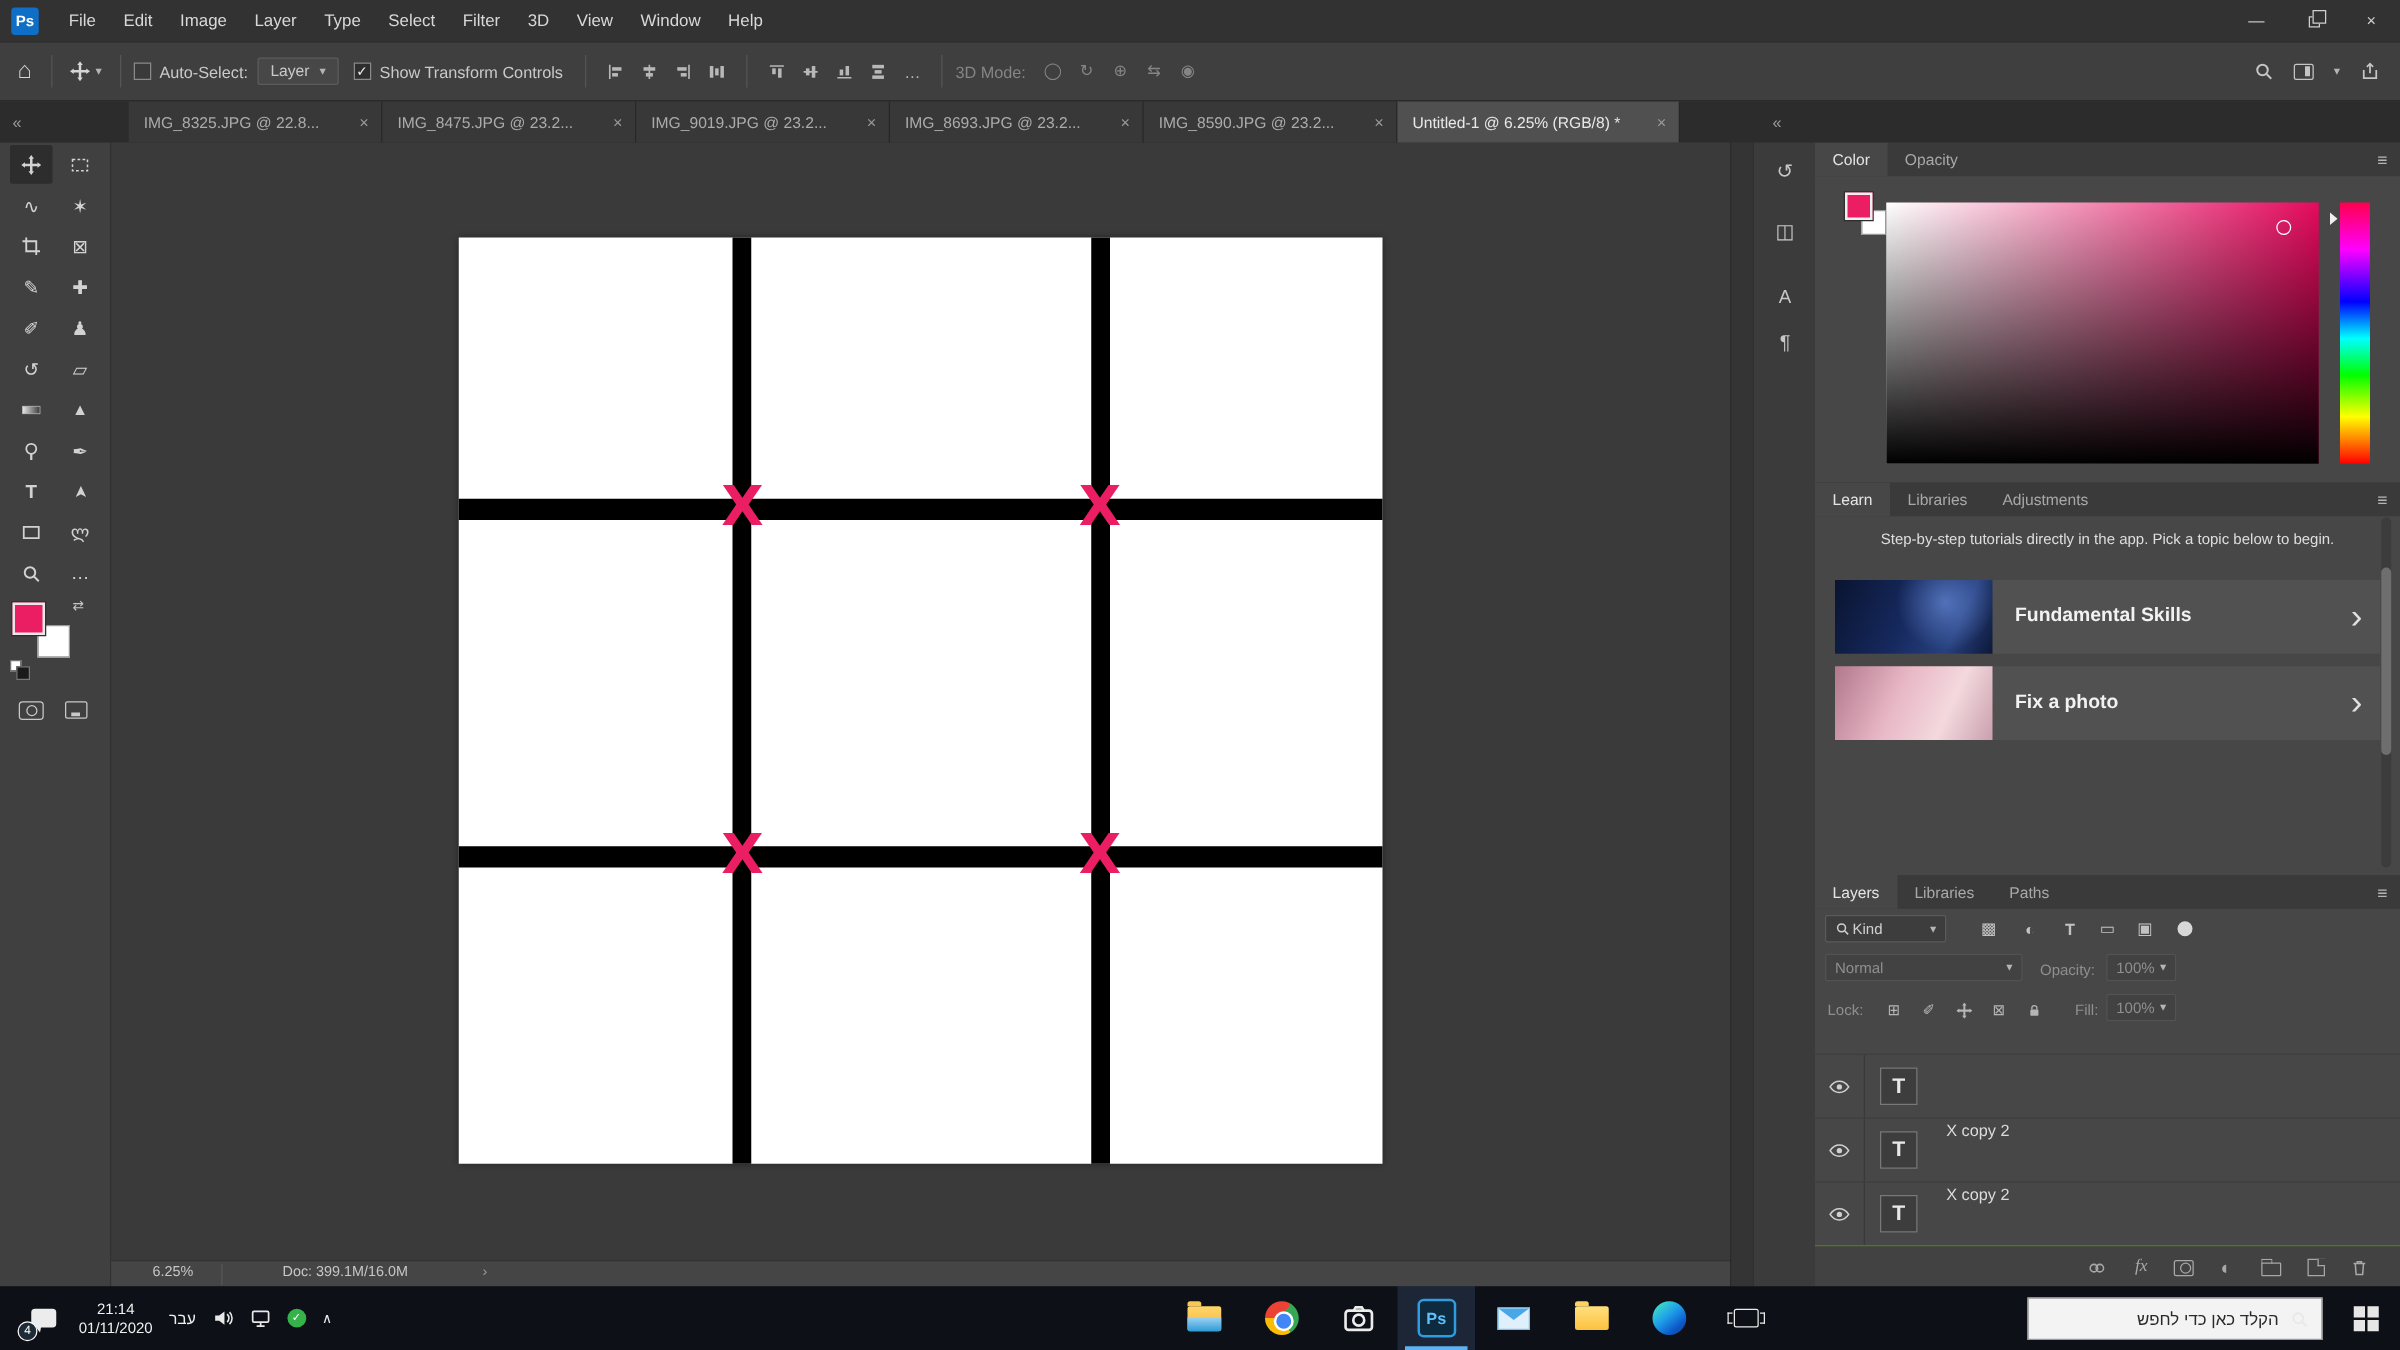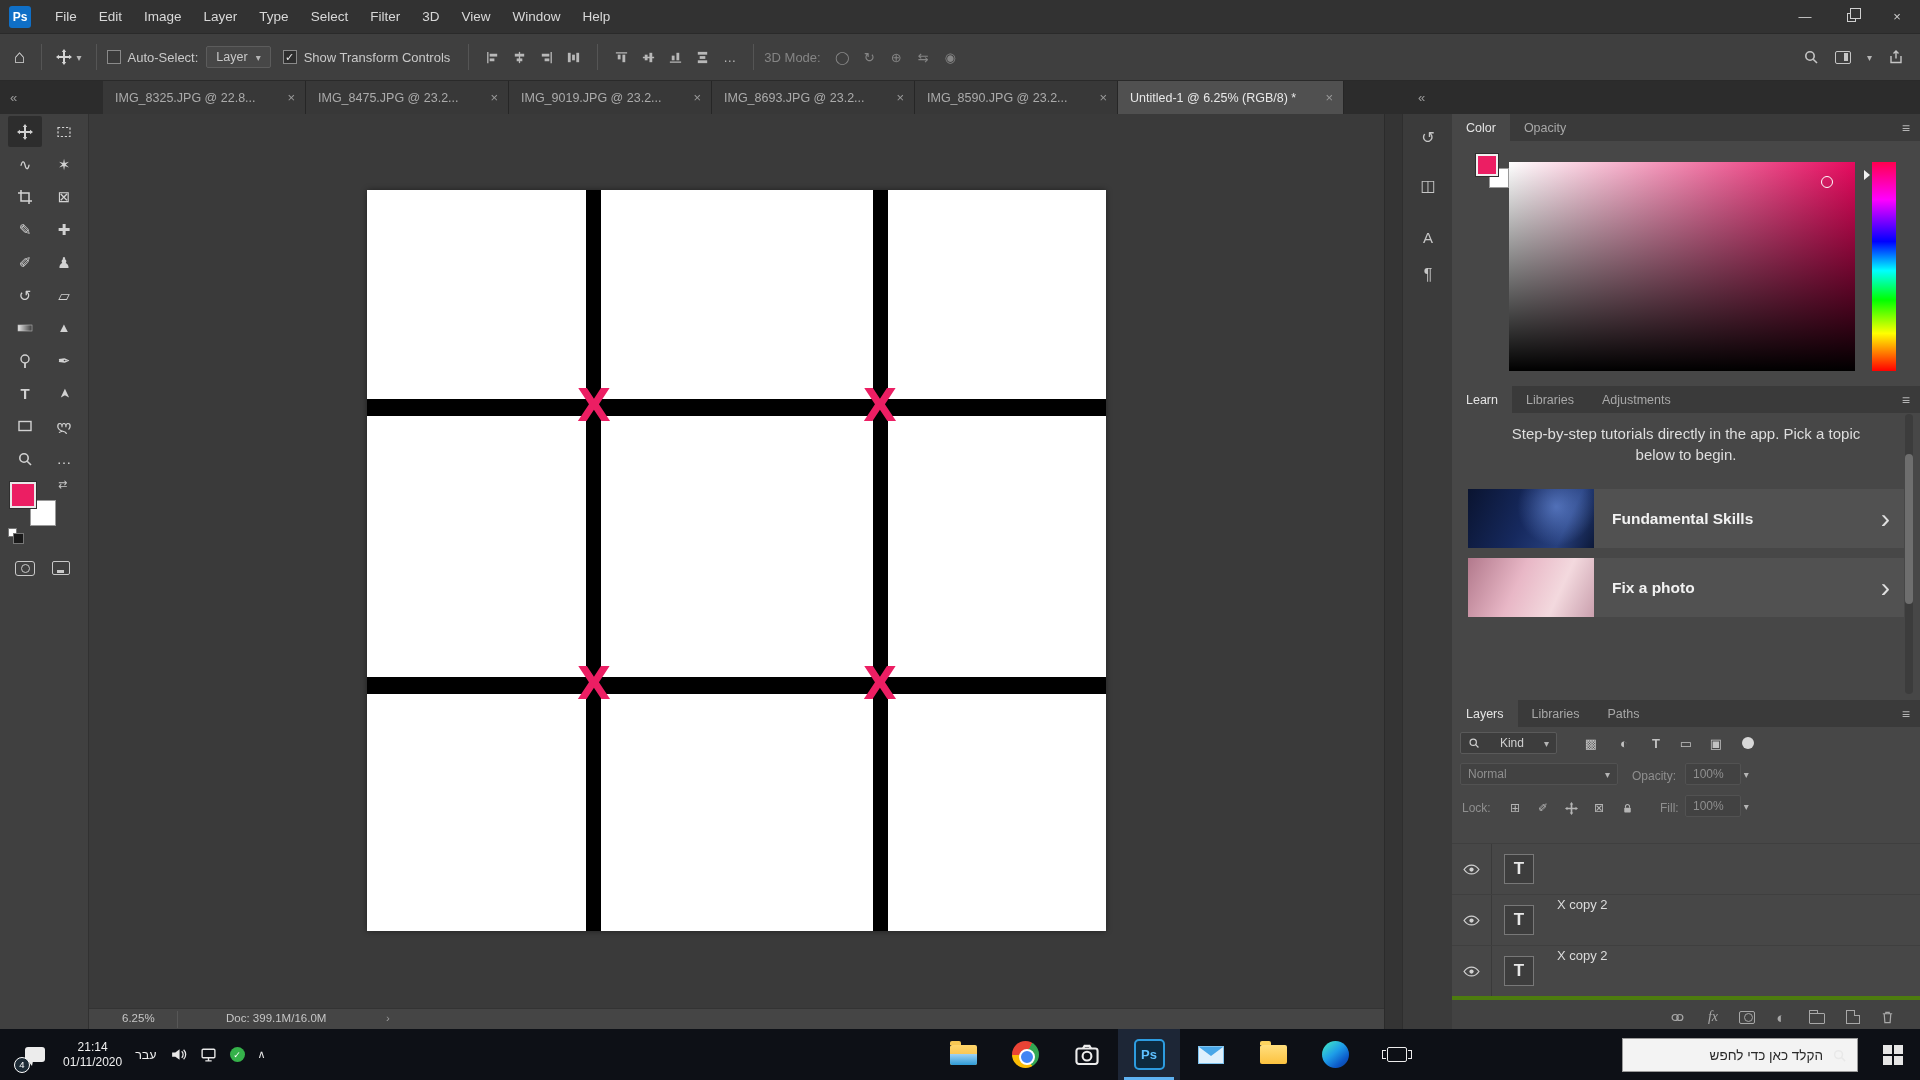--- a/index.html
+++ b/index.html
@@ -100,48 +100,48 @@
   .sb-box { position:absolute; left:57px; top:48px; width:346px; height:209px;
     background: linear-gradient(to top, #000, rgba(0,0,0,0)), linear-gradient(to right, #fff, #e60a5e); }
   .sb-dot { position:absolute; left:312px; top:14px; width:12px; height:12px; border:1.5px solid #fff; border-radius:50%; }
   .hue-strip { position:absolute; left:420px; top:48px; width:24px; height:209px;
     background: linear-gradient(to bottom, #ff004e 0%, #ff00ff 18%, #0000ff 38%, #00ffff 52%, #00ff00 66%, #ffff00 82%, #ff0000 100%); }
   .hue-arrow { position:absolute; left:412px; top:56px; width:0; height:0; border-top:5px solid transparent; border-bottom:5px solid transparent; border-left:6px solid #f0f0f0; }
 
   
   .p-learn { top:272px; height:314px; }
   .learn-title { margin-top:30px; text-align:center; font-size:21px; font-weight:bold; color:#ffffff; }
-  .learn-desc { margin:10px 44px 0; text-align:center; font-size:15px; color:#dedede; line-height:1.4; }
+  .learn-desc { margin:10px 44px 0; text-align:center; font-size:12px; color:#dedede; line-height:1.4; }
   .learn-item { position:relative; margin:0 16px 10px; height:59px; background:#515151; display:flex; align-items:center; }
   .learn-items { margin-top:24px; }
   .learn-thumb { width:126px; height:59px; flex:none; }
   .thumb-skills { background:radial-gradient(circle at 70% 30%, rgba(130,170,255,0.5), rgba(0,0,0,0) 40%), linear-gradient(115deg,#0a1430 0%, #16295e 45%, #27407e 75%, #0c1838 100%); }
   .thumb-fix { background:linear-gradient(115deg,#b2798c 0%, #e8b7c6 40%, #f3d9de 70%, #caa0ae 100%); }
   .learn-label { margin-left:18px; font-size:15.5px; font-weight:bold; color:#f2f2f2; }
   .learn-chevron { margin-left:auto; margin-right:14px; font-size:28px; color:#e0e0e0; font-weight:normal; line-height:1; }
   .pscroll { position:absolute; left:453px; top:300px; width:8px; height:280px; background:#3c3c3c; border-radius:4px; }
   .pthumb { position:absolute; left:0; top:40px; width:8px; height:150px; background:#6e6e6e; border-radius:4px; }
 
   
   .p-layers { top:586px; height:329px; }
   .l-row { position:absolute; left:0; width:468px; }
-  .combo { position:absolute; display:flex; align-items:center; gap:20px; background:#3d3d3d; border:1px solid #5a5a5a; border-radius:2px; height:22px; padding:0 7px; font-size:12px; color:#d0d0d0; }
+  .combo { position:absolute; display:flex; align-items:center; gap:2px; background:#3d3d3d; border:1px solid #5a5a5a; border-radius:2px; height:22px; padding:0 7px; font-size:12px; color:#d0d0d0; }
   .combo .caret { margin-left:auto; }
   .combo.disabled { background:#424242; border-color:#525252; color:#8f8f8f; }
   .l-label { position:absolute; font-size:12px; color:#8f8f8f; top:9px; }
   .filter-icon { position:absolute; top:5px; width:24px; height:22px; display:flex; align-items:center; justify-content:center; color:#c2c2c2; font-size:13px; }
   .filter-toggle { position:absolute; top:10px; width:12px; height:12px; border-radius:50%; background:#d8d8d8; }
   .lock-icon { position:absolute; top:7px; width:22px; height:18px; display:flex; align-items:center; justify-content:center; color:#b5b5b5; font-size:12px; }
   .lock-icon svg { width:13px; height:13px; fill:currentColor; }
   .layer-row { position:absolute; left:0; width:468px; height:51px; border-top:1px solid #3f3f3f; }
   .eye-cell { position:absolute; left:0; top:0; width:40px; height:51px; border-right:1px solid #3a3a3a; display:flex; align-items:center; justify-content:center; color:#d0d0d0; }
   .eye-cell svg { width:17px; height:17px; fill:currentColor; }
   .layer-thumb { position:absolute; left:52px; top:10px; width:30px; height:30px; background:#3d3d3d; border:1px solid #787878; color:#e8e8e8; display:flex; align-items:center; justify-content:center; font-size:17px; font-weight:bold; }
   .layer-name { position:absolute; left:105px; top:17px; font-size:13px; color:#dcdcdc;margin-top:36px; }
-  .layers-bottom { position:absolute; left:0; top:296px; width:468px; height:33px; background:#424242; border-top:4px solid #4d7c0f; }
+  .layers-bottom { position:absolute; left:0; top:296px; width:468px; height:33px; background:#424242; border-top:1px solid #4d7c0f; }
   .lb-icon { position:absolute; top:7px; width:26px; height:20px; display:flex; align-items:center; justify-content:center; color:#a8a8a8; font-size:13px; }
   .lb-icon svg { width:15px; height:15px; fill:none; stroke:currentColor; stroke-width:1.3; }
   .i-fx { font-style:italic; font-family:"Liberation Serif","DejaVu Serif",serif; font-size:14px; }
   .i-mask { width:16px; height:13px; border:1.3px solid currentColor; border-radius:2px; position:relative; }
   .i-mask::after { content:""; position:absolute; left:3.5px; top:1.5px; width:7px; height:7px; border:1.3px solid currentColor; border-radius:50%; }
   .i-folder { width:16px; height:11px; border:1.3px solid currentColor; border-radius:1px; position:relative; margin-top:3px; }
   .i-folder::before { content:""; position:absolute; left:-1.3px; top:-4px; width:7px; height:3px; border:1.3px solid currentColor; border-bottom:none; border-radius:1px 1px 0 0; }
   .i-newlayer { width:14px; height:14px; border:1.3px solid currentColor; position:relative; }
   .i-newlayer::after { content:""; position:absolute; right:-1.3px; top:-1.3px; width:5px; height:5px; background:#424242; border-left:1.3px solid currentColor; border-bottom:1.3px solid currentColor; }
 

